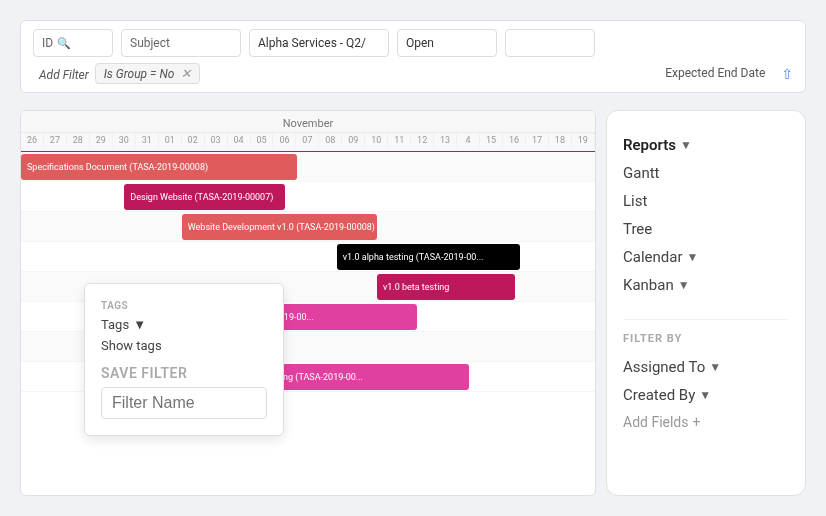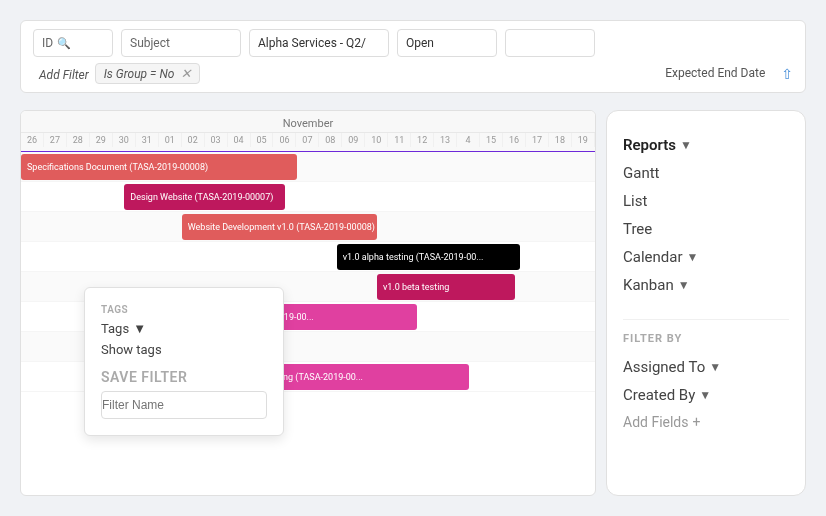--- a/index.html
+++ b/index.html
@@ -252,22 +252,22 @@
       letter-spacing: 0.5px;
       margin-bottom: 6px;
       text-transform: uppercase;
       margin-top: 11px;
     }
 
     .save-filter-input {
       width: 100%;
       border: 1px solid #ddd;
       border-radius: 4px;
-      padding: 6px 0;
-      font-size: 12px;
+      padding: 6px 10px;
+      font-size: 16px;
       color: #bbb;
       outline: none;
     }
 
     
     .right-sidebar {
       position: absolute;
       top: 110px;
       right: 20px;
       width: 200px;

